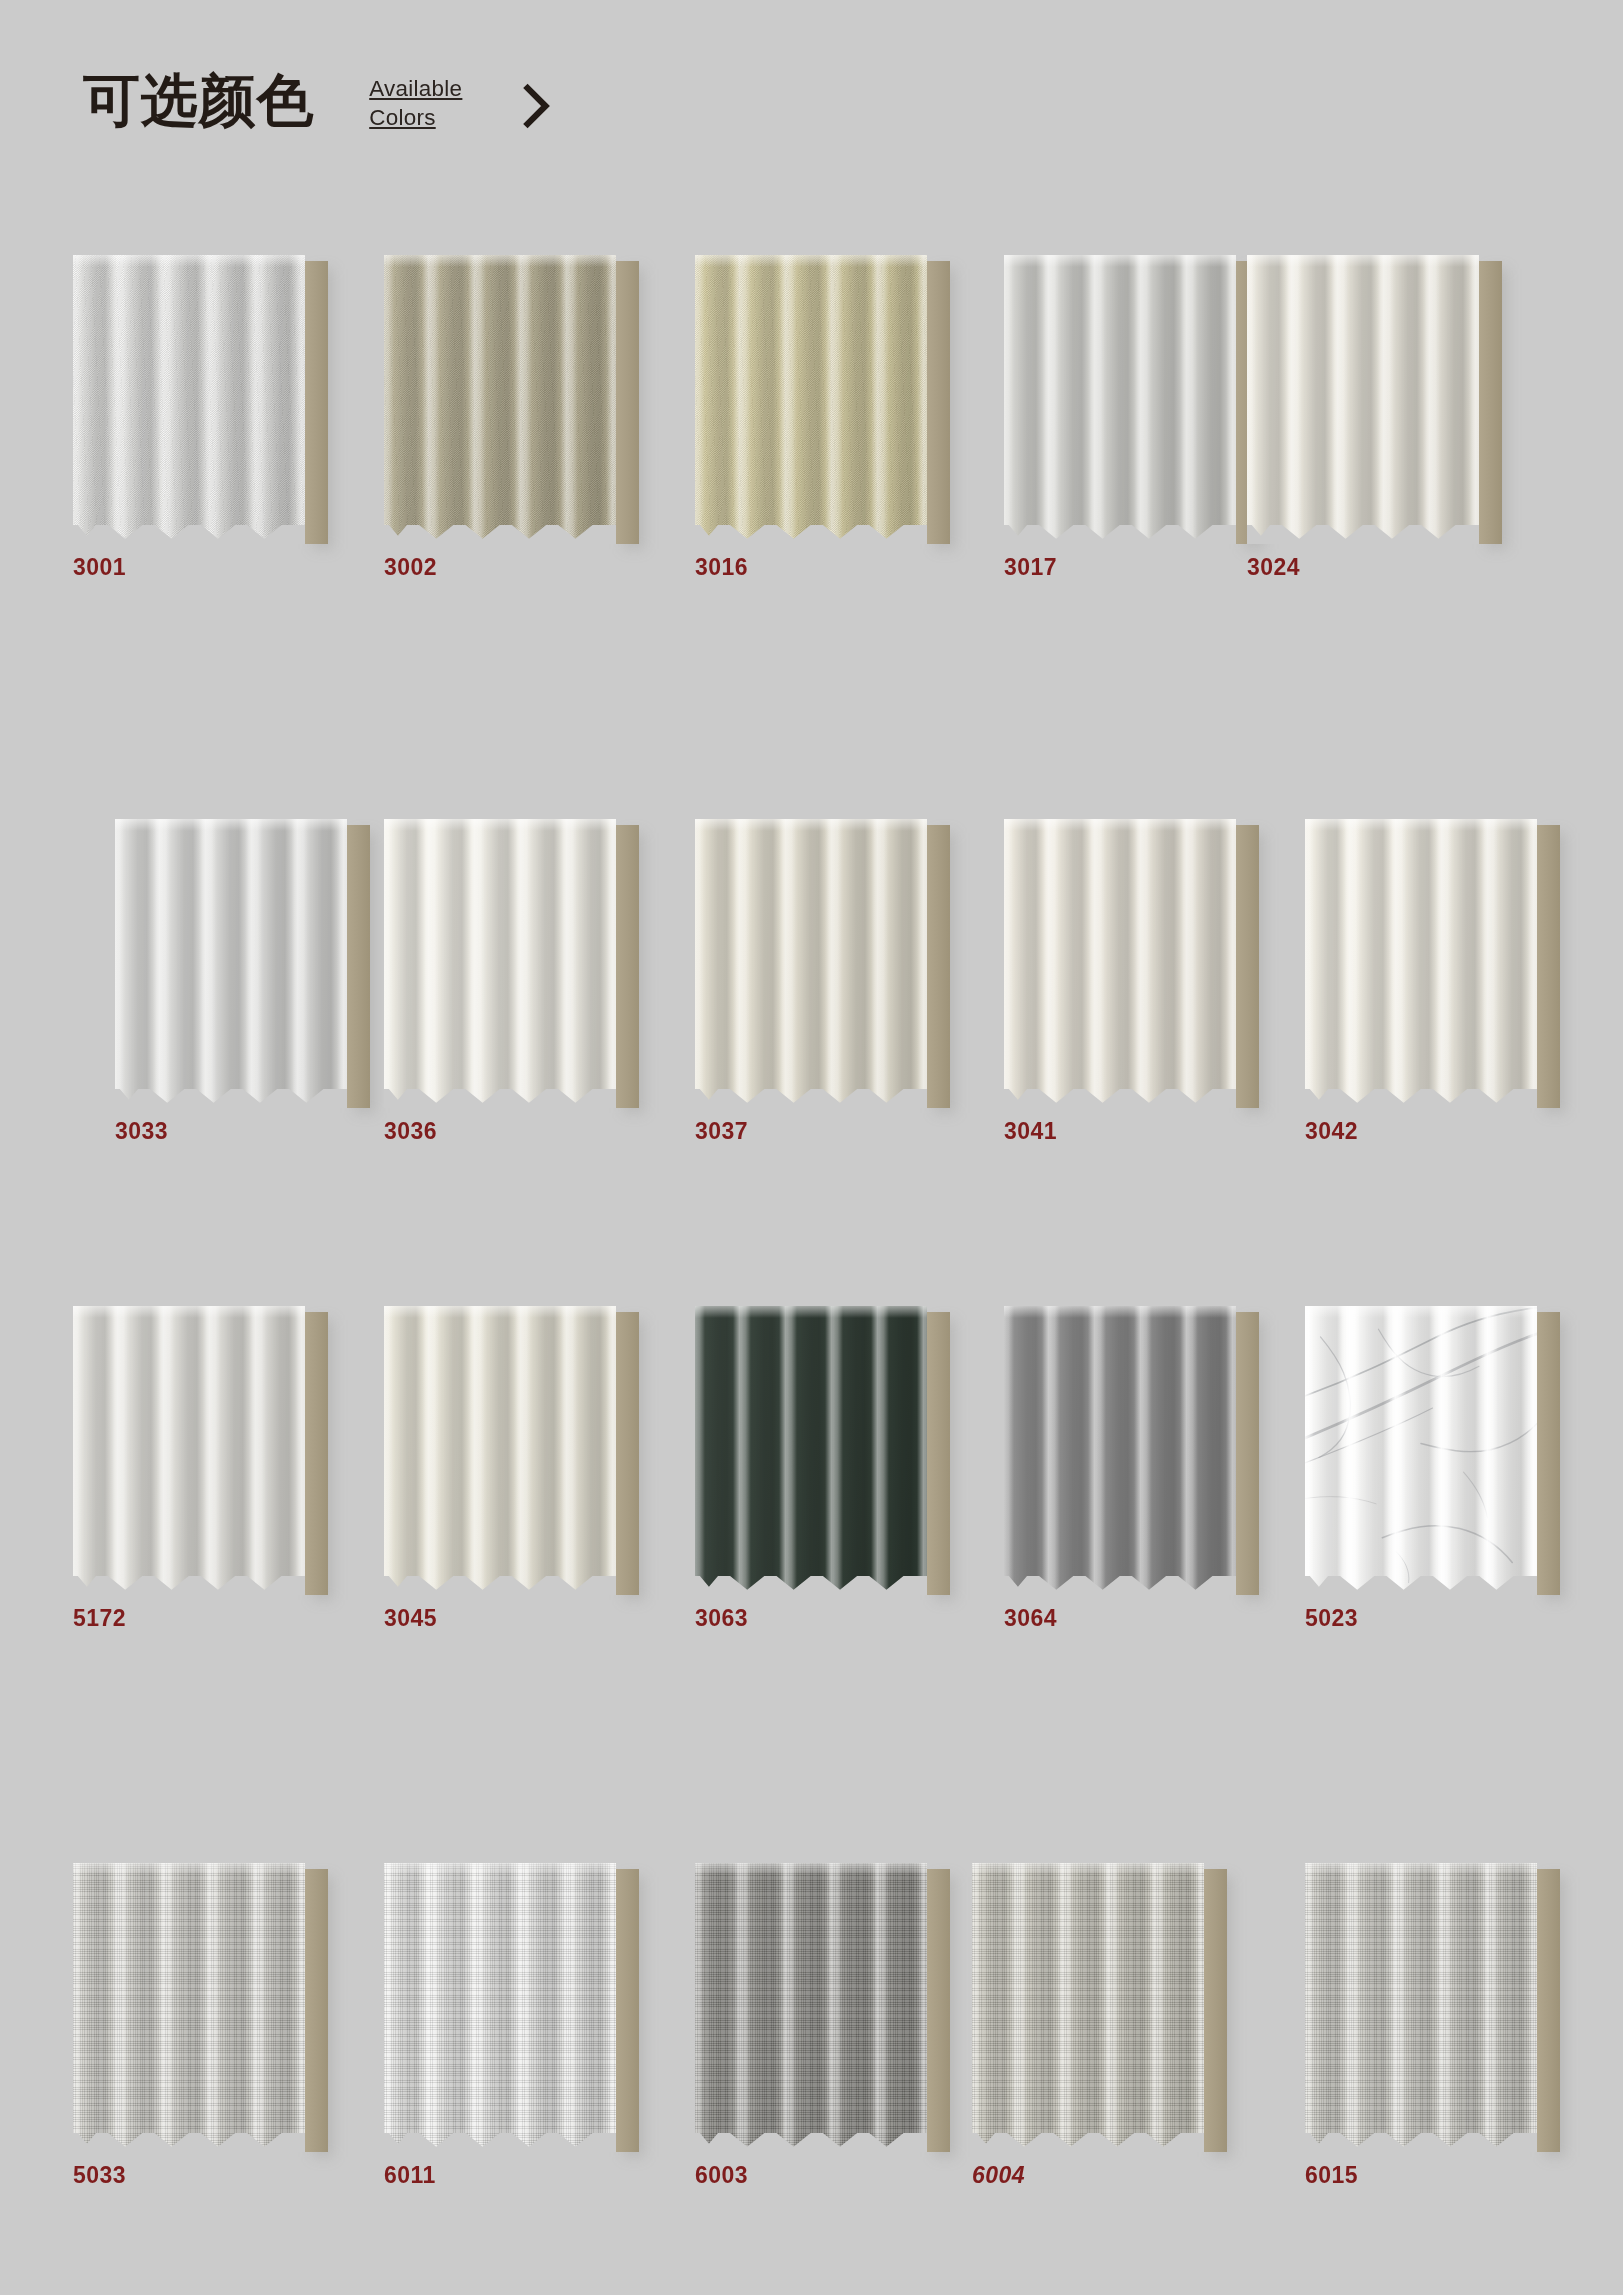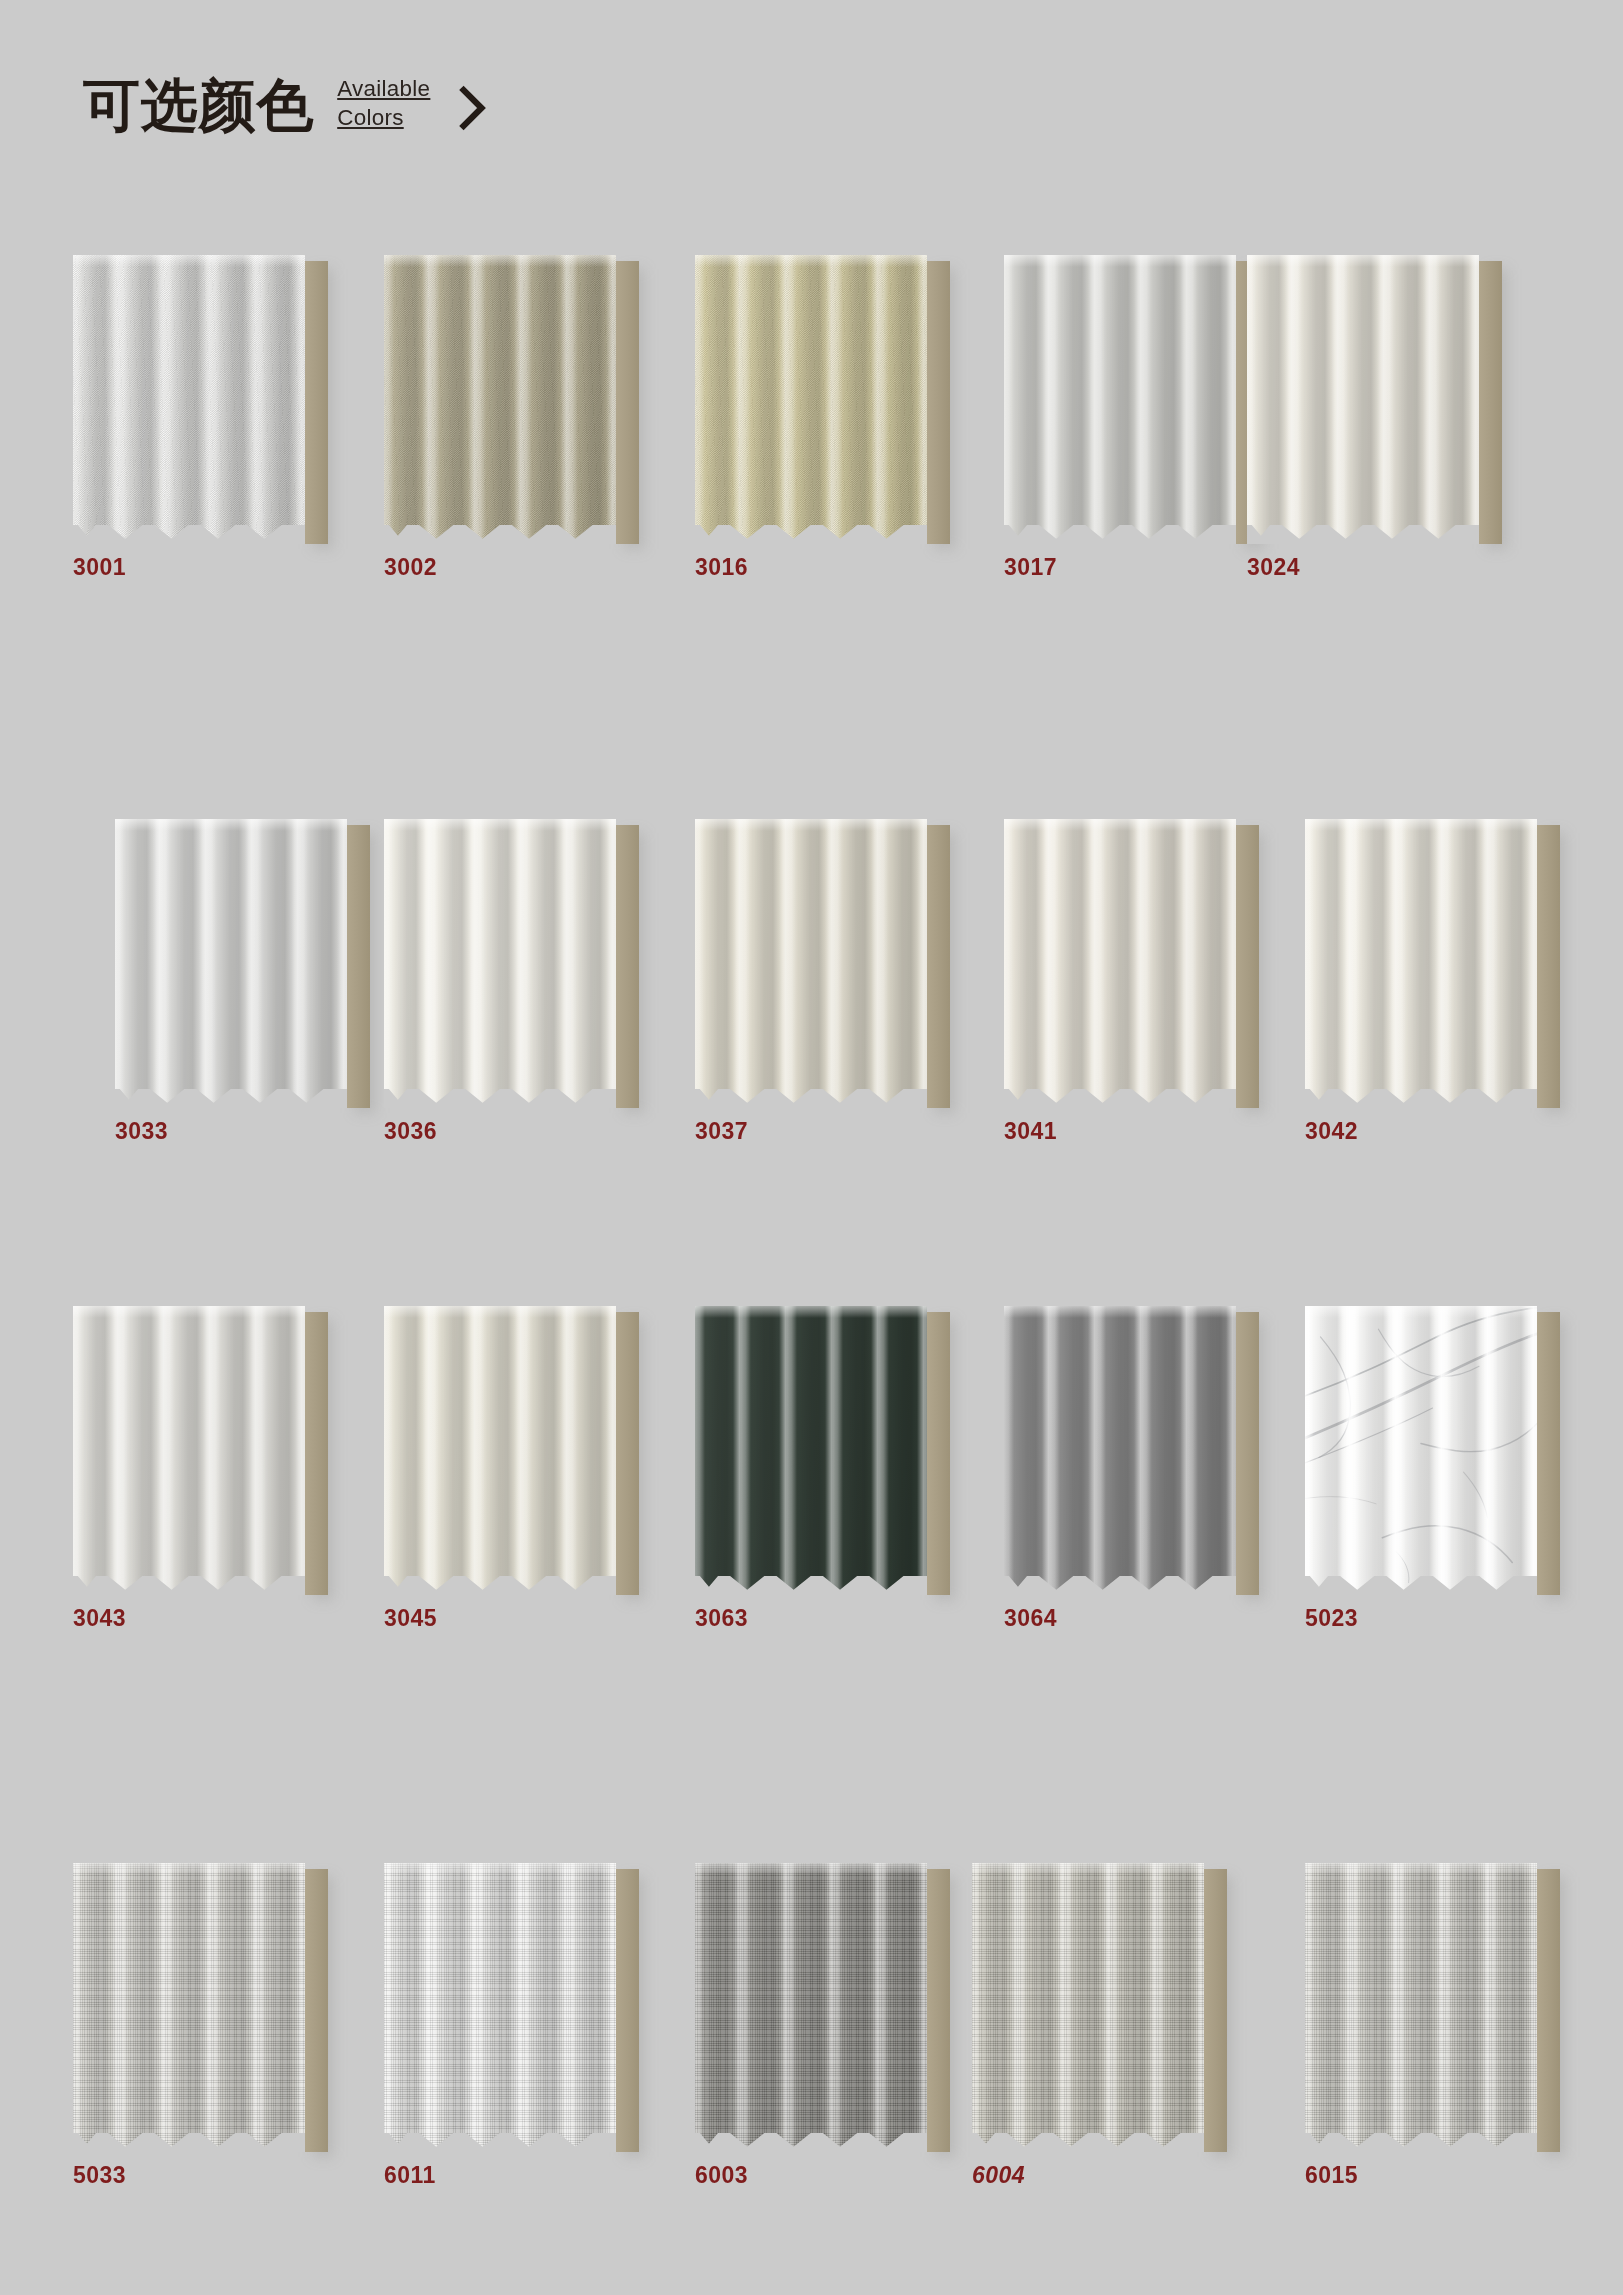--- a/index.html
+++ b/index.html
@@ -18,21 +18,22 @@
     height: 2295px;
     background: #cbcbcb;
   }
 
   
   .header {
     position: absolute;
     left: 83px;
     top: 68px;
     display: flex;
-    align-items: flex-end;
+    align-items: center;
+    gap: 32px;
   }
   .title-cn {
     font-size: 57px;
     font-weight: 700;
     color: #231b16;
     letter-spacing: 0.8px;
     line-height: 0.95;
     font-family: "DejaVu Sans", "Liberation Sans", sans-serif;
     white-space: nowrap;
   }
@@ -385,21 +386,21 @@
           <div class="side-edge"></div>
           <div class="panel">
             <div class="base" style="background: linear-gradient(100deg, rgb(233, 232, 227) 0%, rgb(225, 224, 219) 45%, rgb(215, 214, 209) 100%);"></div>
             <div class="flutes"></div>
             <div class="linen"></div>
             <div class="grain"></div>
             <div class="cap"></div>
             <div class="zig"></div>
           </div>
         </div>
-        <div class="code">3043</div>
+        <div class="code">5172</div>
       </div>
       <div class="cell" style="left: 384px; top: 1306px;">
         <div class="swatch-wrap">
           <div class="drop-shadow"></div>
           <div class="side-edge"></div>
           <div class="panel">
             <div class="base" style="background: linear-gradient(100deg, rgb(236, 233, 220) 0%, rgb(228, 225, 212) 45%, rgb(218, 215, 202) 100%);"></div>
             <div class="flutes"></div>
             <div class="linen"></div>
             <div class="grain"></div>

